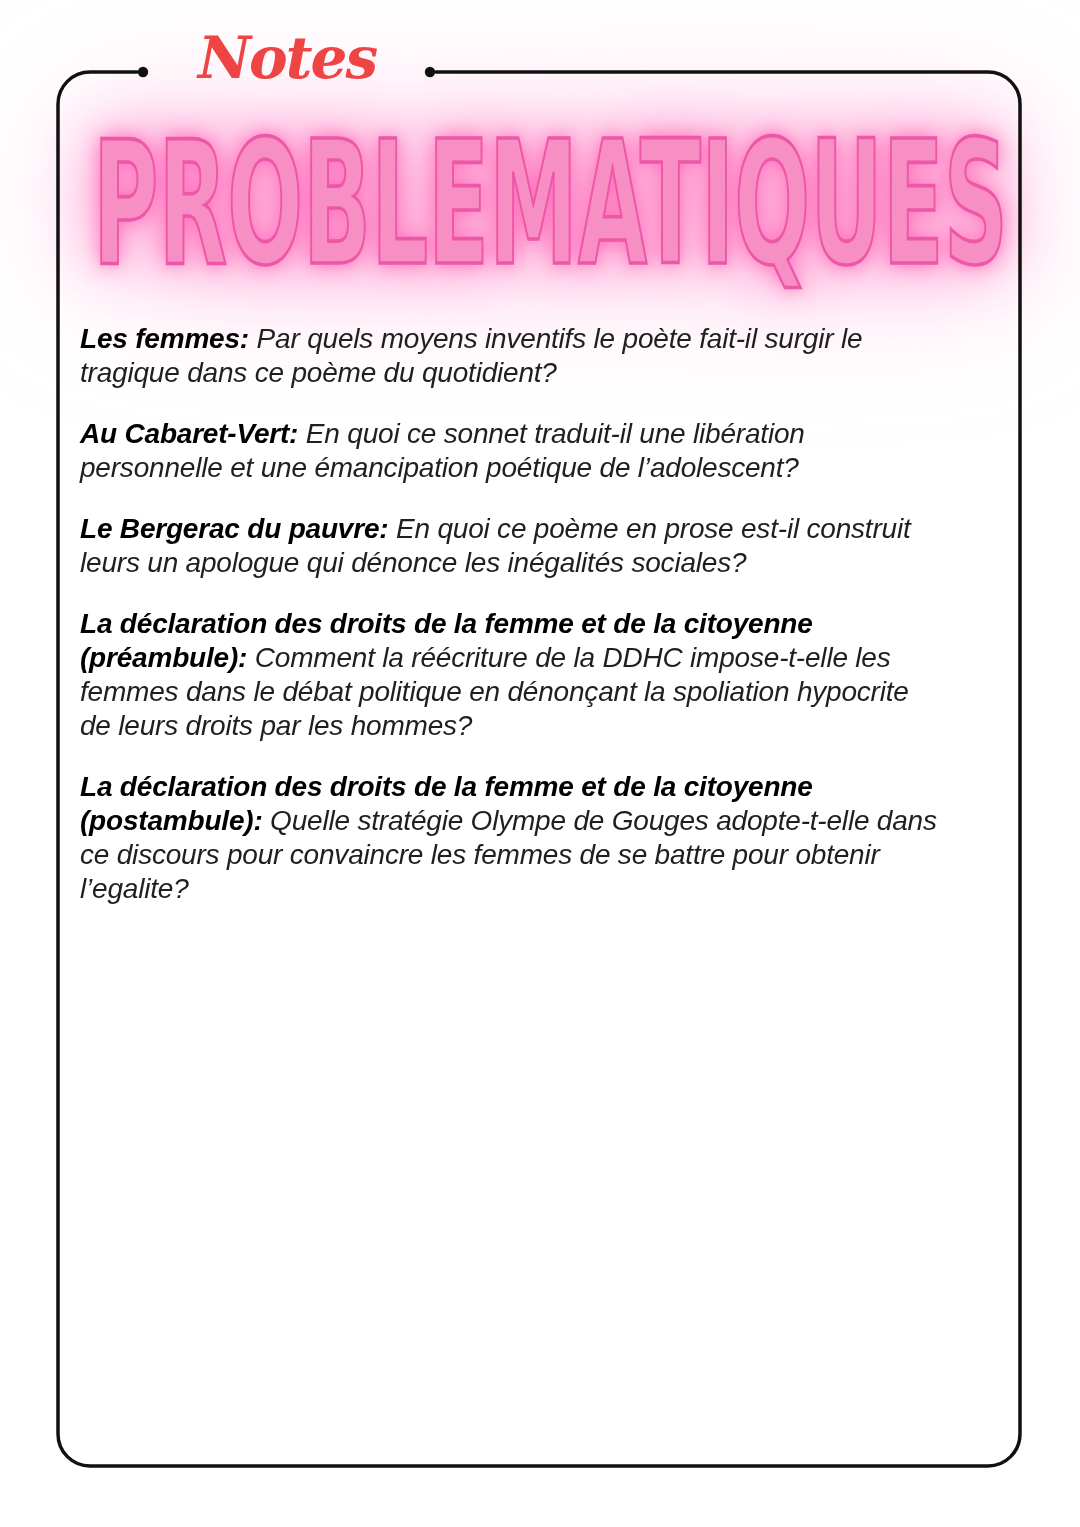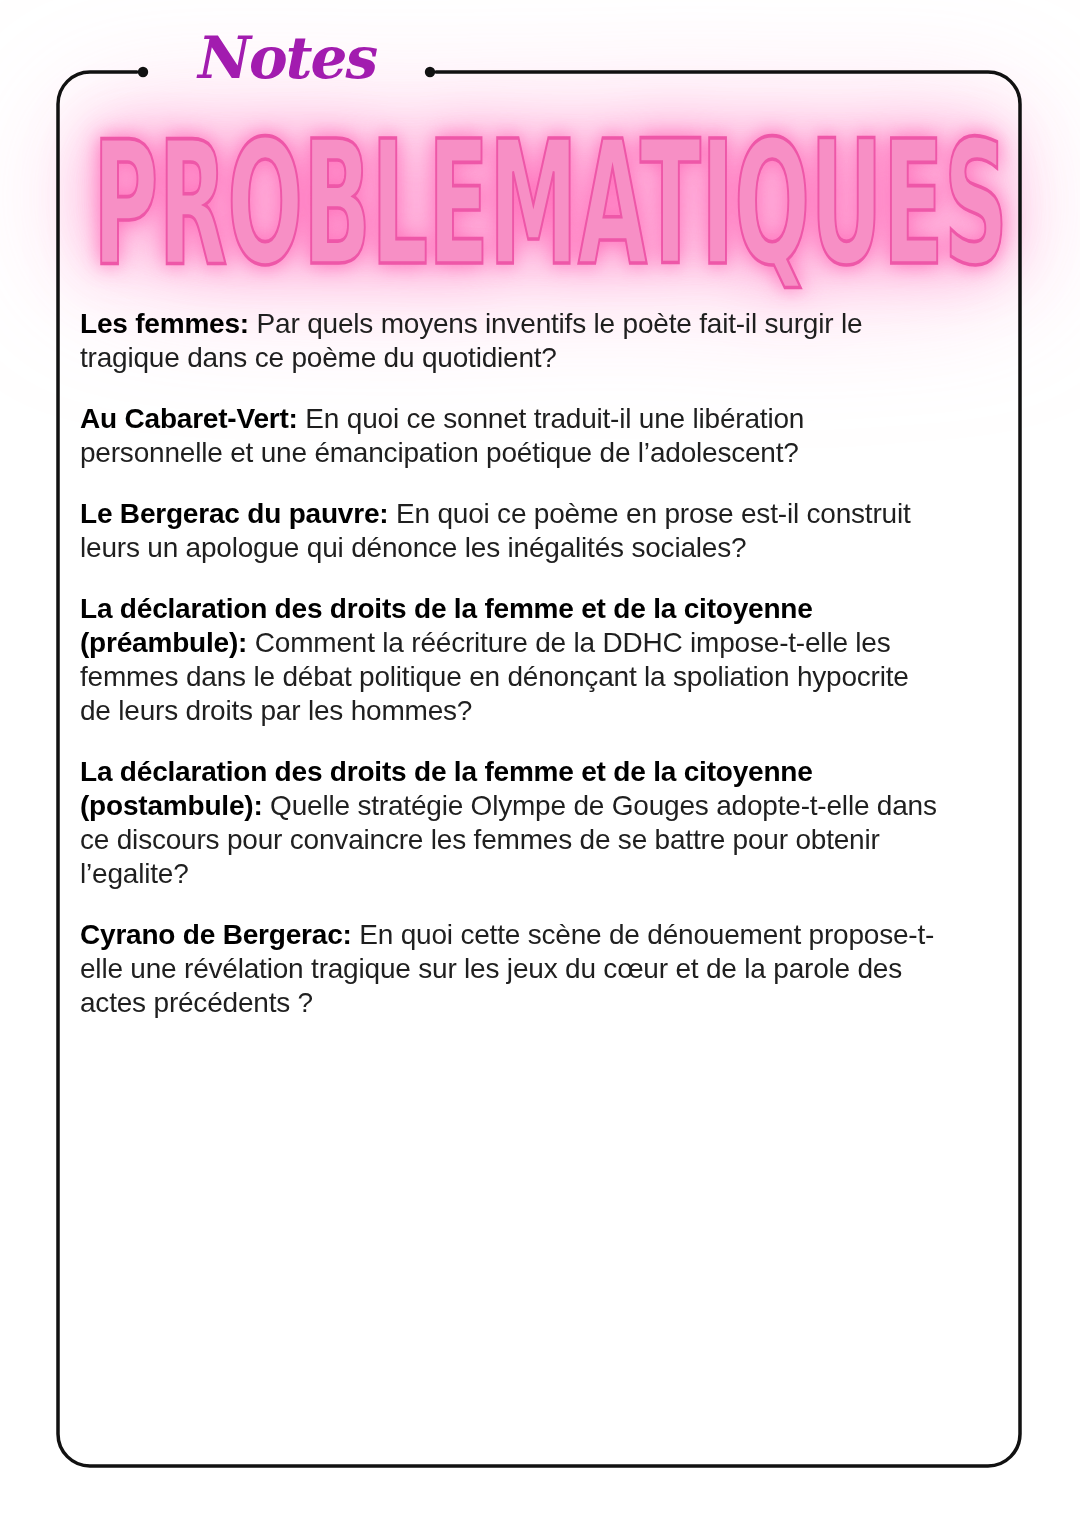--- a/index.html
+++ b/index.html
@@ -35,30 +35,31 @@
   
   .notes-label {
     position: absolute;
     left: 198px;
     top: 24px;
     font-family: "DejaVu Serif", serif;
     font-style: italic;
     font-weight: 700;
     font-size: 58px;
     letter-spacing: -2px;
-    color: #a21caf;
+    color: #ef4444;
     z-index: 5;
   }
   
   .content {
     position: absolute;
     left: 80px;
-    top: 307px;
+    top: 322px;
     width: 866px;
     z-index: 4;
+    font-style: italic;
   }
   p.item {
     margin: 0 0 27px 0;
     font-size: 28px;
     line-height: 34px;
     color: #1f1f1f;
     letter-spacing: -0.2px;
   }
   .item-label {
     font-weight: 700;
@@ -96,17 +97,13 @@
     <span class="item-text">En quoi ce poème en prose est-il construit leurs un apologue qui dénonce les inégalités sociales?</span>
   </p>
   <p class="item">
     <span class="item-label">La déclaration des droits de la femme et de la citoyenne (préambule):</span>
     <span class="item-text">Comment la réécriture de la DDHC impose-t-elle les femmes dans le débat politique en dénonçant la spoliation hypocrite de leurs droits par les hommes?</span>
   </p>
   <p class="item">
     <span class="item-label">La déclaration des droits de la femme et de la citoyenne (postambule):</span>
     <span class="item-text">Quelle stratégie Olympe de Gouges adopte-t-elle dans ce discours pour convaincre les femmes de se battre pour obtenir l’egalite?</span>
   </p>
-  <p class="item">
-    <span class="item-label">Cyrano de Bergerac:</span>
-    <span class="item-text">En quoi cette scène de dénouement propose-t-elle une révélation tragique sur les jeux du cœur et de la parole des actes précédents ?</span>
-  </p>
 </div>
 
 </body></html>

